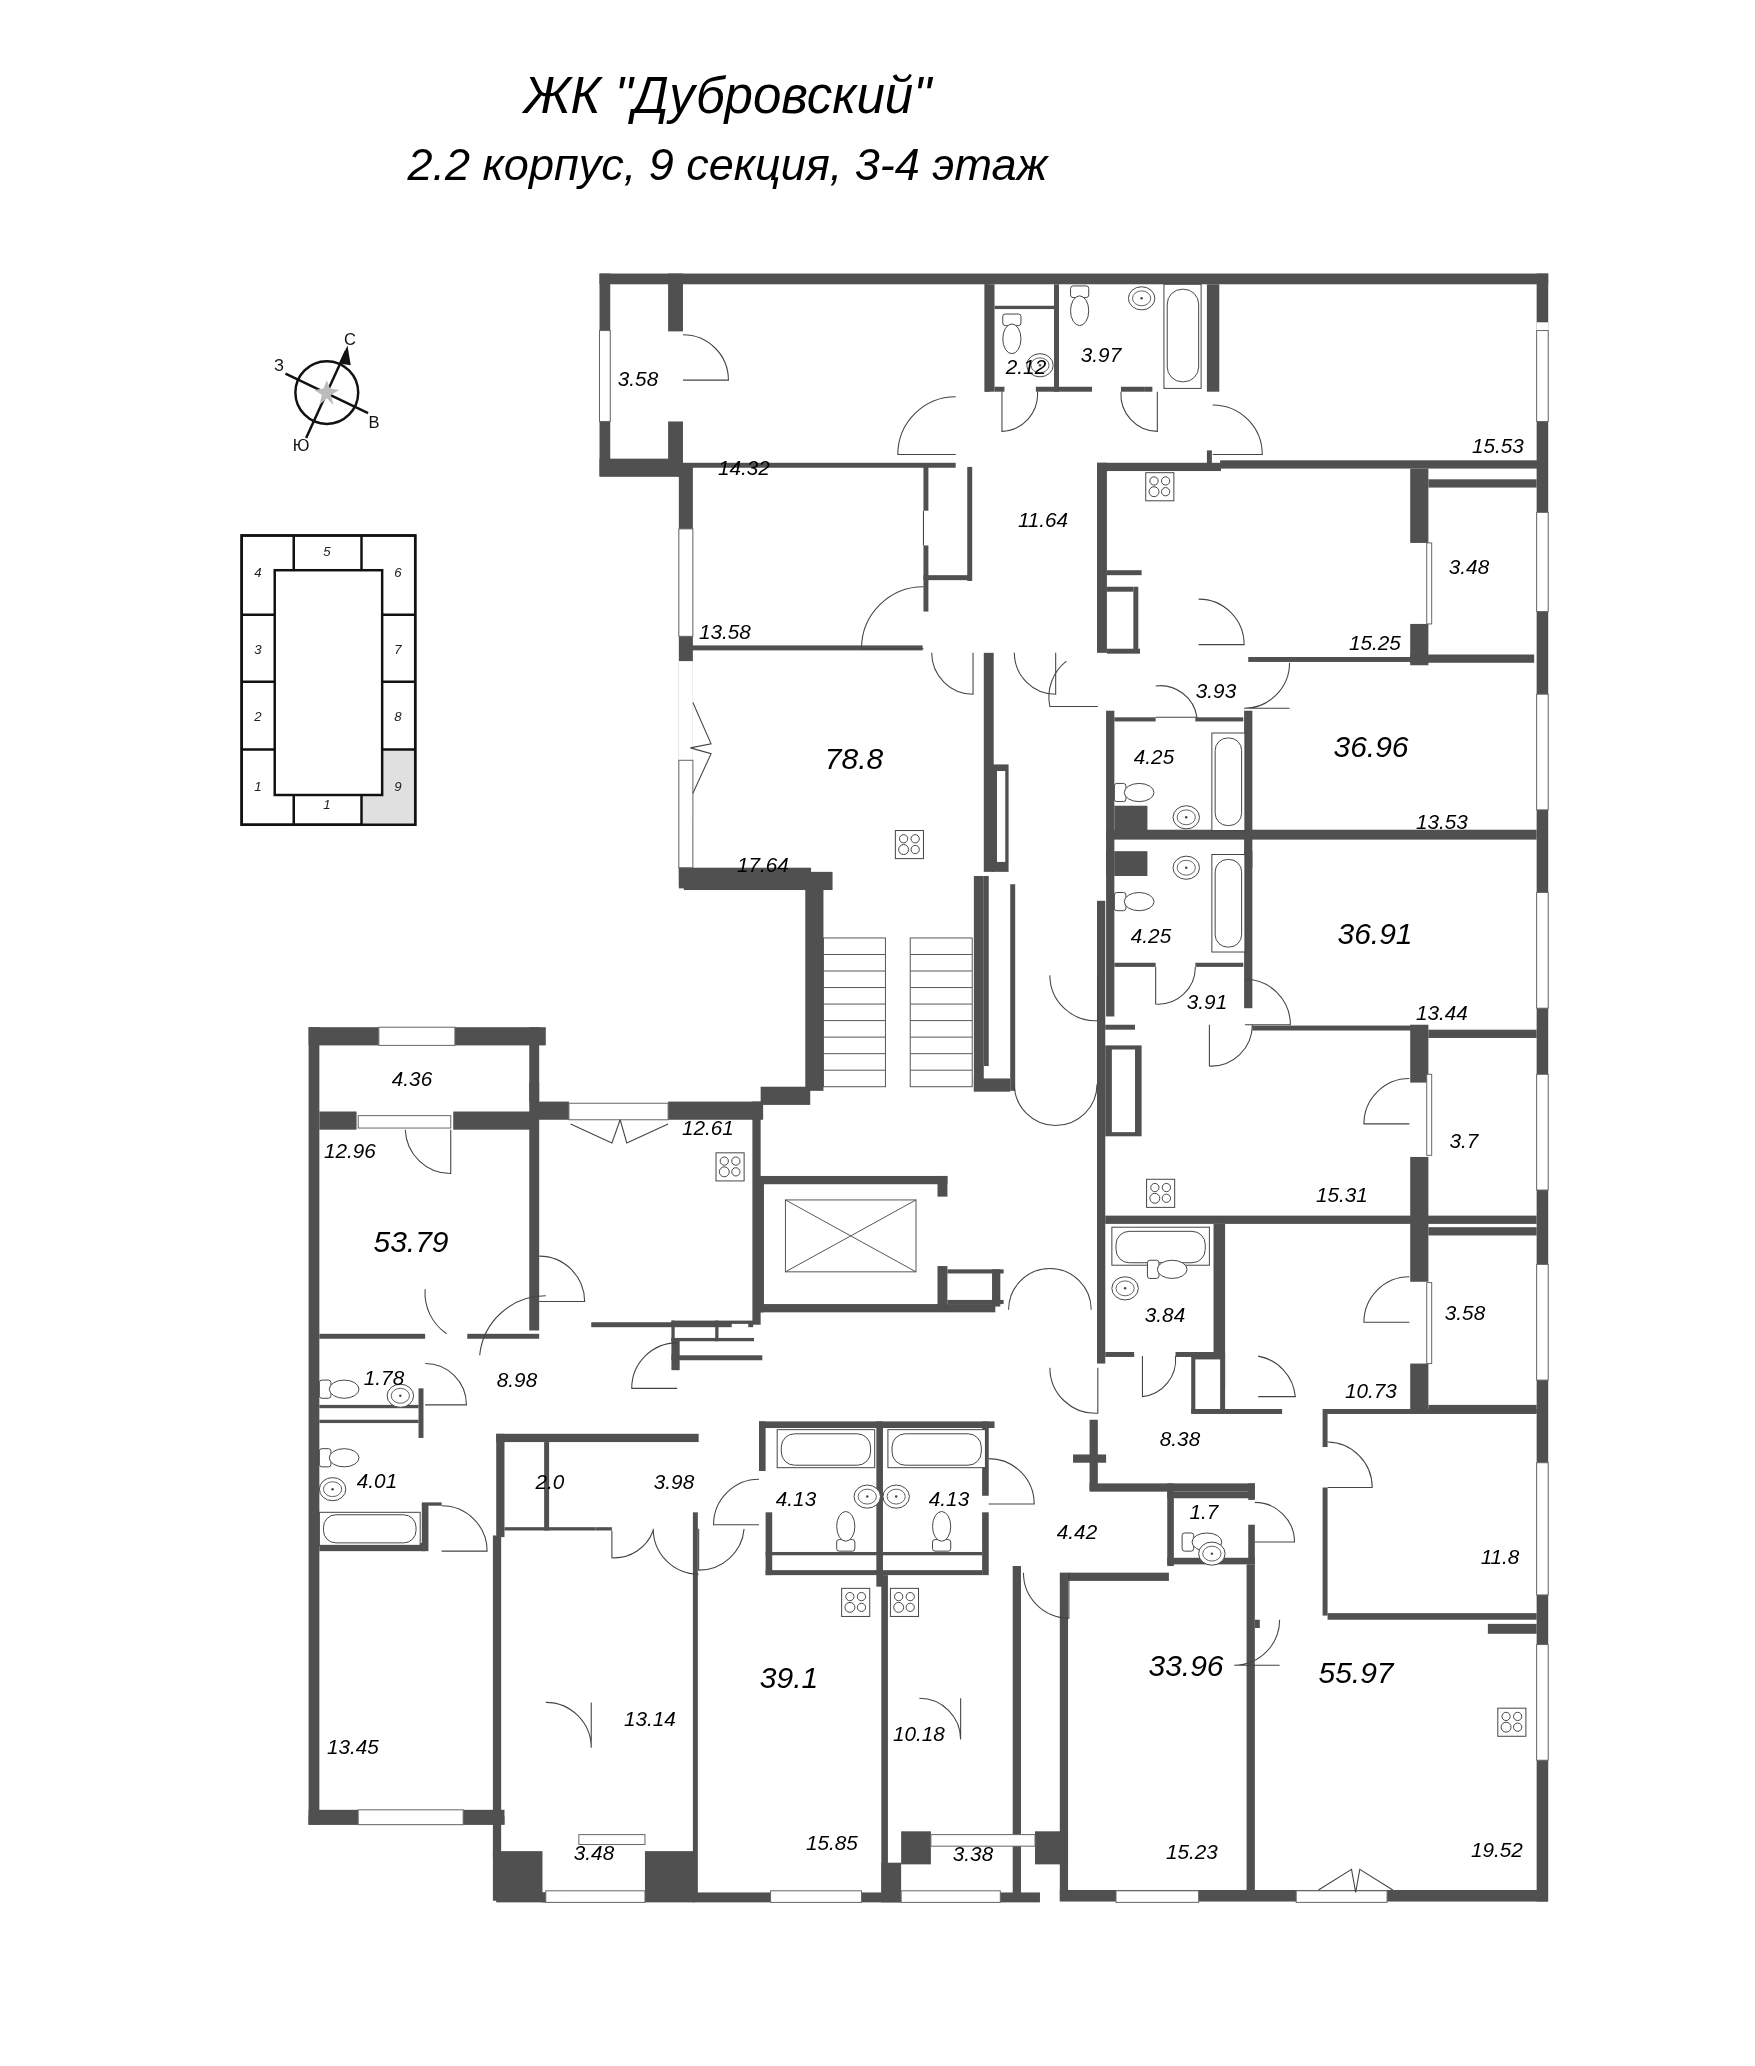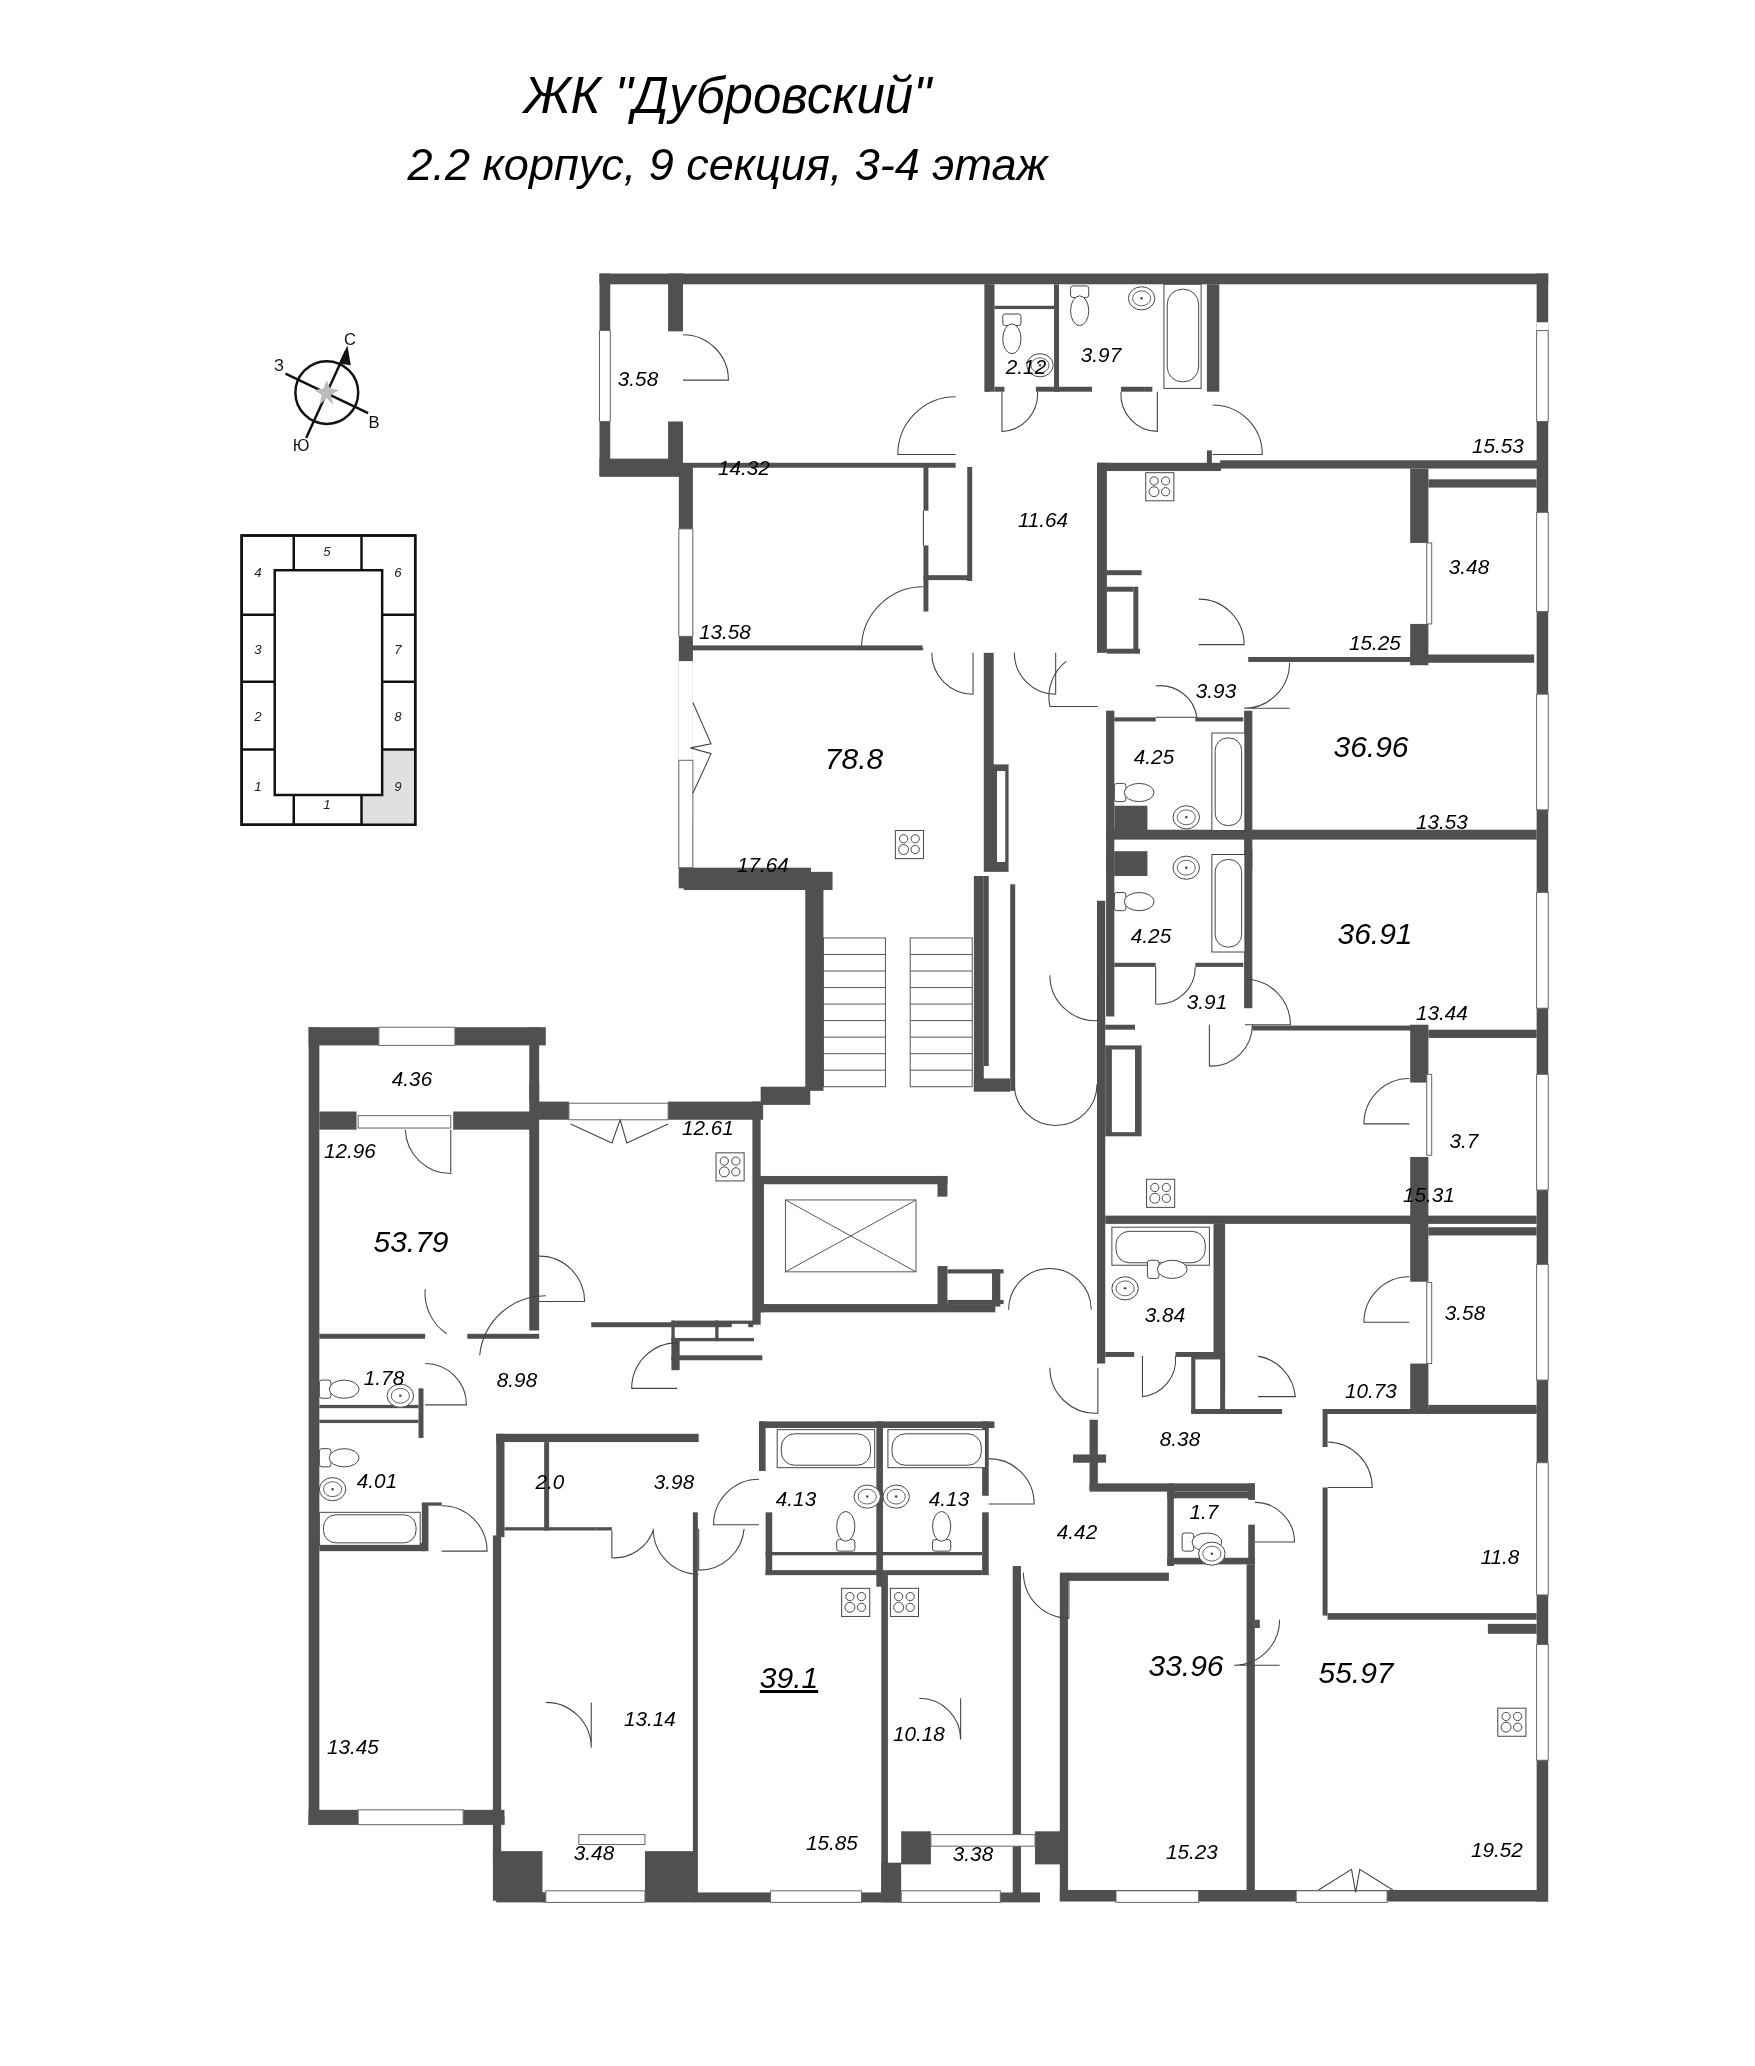--- a/index.html
+++ b/index.html
@@ -445,21 +445,21 @@
 <div class="lbl" style="left:1375px; top:643px;">15.25</div>
 <div class="lbl" style="left:1469px; top:567px;">3.48</div>
 <div class="lbl" style="left:1216px; top:691px;">3.93</div>
 <div class="lbl" style="left:1154px; top:757px;">4.25</div>
 <div class="lbl big" style="left:1371px; top:747px;">36.96</div>
 <div class="lbl" style="left:1442px; top:822px;">13.53</div>
 <div class="lbl" style="left:1151px; top:936px;">4.25</div>
 <div class="lbl big" style="left:1375px; top:934px;">36.91</div>
 <div class="lbl" style="left:1207px; top:1002px;">3.91</div>
 <div class="lbl" style="left:1442px; top:1013px;">13.44</div>
-<div class="lbl" style="left:1429px; top:1195px;">15.31</div>
+<div class="lbl" style="left:1342px; top:1195px;">15.31</div>
 <div class="lbl" style="left:1464px; top:1141px;">3.7</div>
 
 <div class="lbl" style="left:1165px; top:1315px;">3.84</div>
 <div class="lbl" style="left:1371px; top:1391px;">10.73</div>
 <div class="lbl" style="left:1465px; top:1313px;">3.58</div>
 <div class="lbl" style="left:1180px; top:1439px;">8.38</div>
 <div class="lbl" style="left:1204px; top:1512px;">1.7</div>
 <div class="lbl" style="left:1500px; top:1557px;">11.8</div>
 <div class="lbl big" style="left:1356px; top:1673px;">55.97</div>
 <div class="lbl" style="left:1497px; top:1850px;">19.52</div>
@@ -472,20 +472,20 @@
 <div class="lbl" style="left:517px; top:1380px;">8.98</div>
 <div class="lbl" style="left:377px; top:1481px;">4.01</div>
 <div class="lbl" style="left:353px; top:1747px;">13.45</div>
 
 <div class="lbl" style="left:550px; top:1482px;">2.0</div>
 <div class="lbl" style="left:674px; top:1482px;">3.98</div>
 <div class="lbl" style="left:796px; top:1499px;">4.13</div>
 <div class="lbl" style="left:949px; top:1499px;">4.13</div>
 <div class="lbl" style="left:1077px; top:1532px;">4.42</div>
 <div class="lbl" style="left:650px; top:1719px;">13.14</div>
-<div class="lbl big" style="left:789px; top:1678px;text-decoration:underline;">39.1</div>
+<div class="lbl big" style="left:789px; top:1678px;">39.1</div>
 <div class="lbl" style="left:919px; top:1734px;">10.18</div>
 <div class="lbl" style="left:594px; top:1853px;">3.48</div>
 <div class="lbl" style="left:832px; top:1843px;">15.85</div>
 <div class="lbl" style="left:973px; top:1854px;">3.38</div>
 <div class="lbl big" style="left:1150px; top:1666px;margin-left:36px;">33.96</div>
 <div class="lbl" style="left:1192px; top:1852px;">15.23</div>
 
 
 </body></html>

